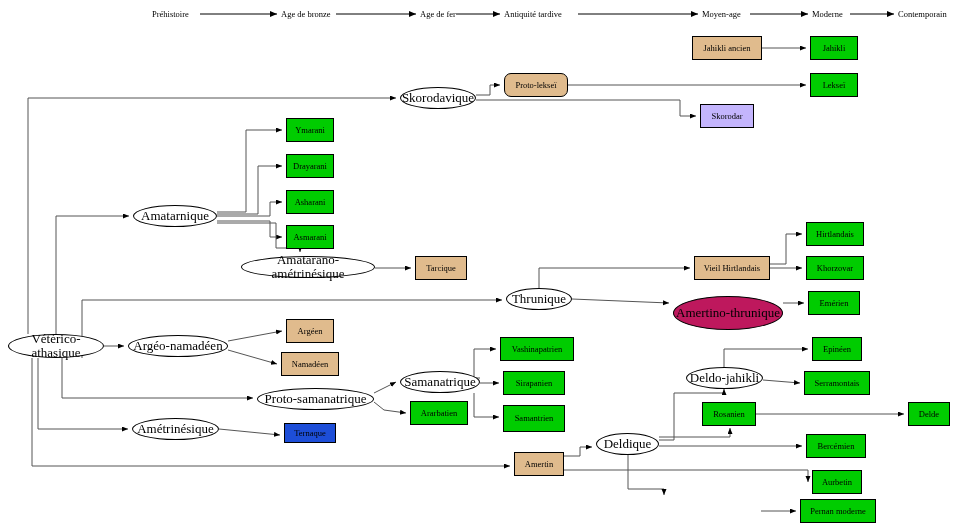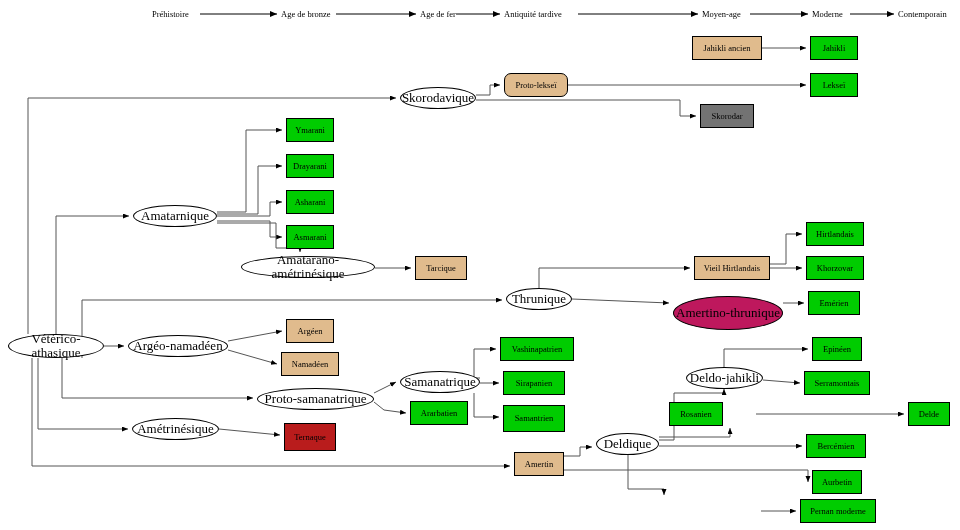--- a/index.html
+++ b/index.html
@@ -123,36 +123,36 @@
       </div>
       <div class="node ell" style="left: 686px; top: 367px; width: 77px; height: 22px; background: rgb(255, 255, 255);">
         <span>Deldo-jahikli</span>
       </div>
       <div class="node box" style="left: 692px; top: 36px; width: 70px; height: 24px; background: rgb(224, 187, 141);">
         <span>Jahikli ancien</span>
       </div>
       <div class="node box" style="left: 504px; top: 73px; width: 64px; height: 24px; background: rgb(224, 187, 141); border-radius: 7px;">
         <span>Proto-lekseï</span>
       </div>
-      <div class="node box" style="left: 700px; top: 104px; width: 54px; height: 24px; background: #737373;">
+      <div class="node box" style="left: 700px; top: 104px; width: 54px; height: 24px; background: #c4b5fd;">
         <span>Skorodar</span>
       </div>
       <div class="node box" style="left: 415px; top: 256px; width: 52px; height: 24px; background: rgb(224, 187, 141);">
         <span>Tarcique</span>
       </div>
       <div class="node box" style="left: 694px; top: 256px; width: 76px; height: 24px; background: rgb(224, 187, 141);">
         <span>Vieil Hirtlandais</span>
       </div>
       <div class="node box" style="left: 286px; top: 319px; width: 48px; height: 24px; background: rgb(224, 187, 141);">
         <span>Argéen</span>
       </div>
       <div class="node box" style="left: 281px; top: 352px; width: 58px; height: 24px; background: rgb(224, 187, 141);">
         <span>Namadéen</span>
       </div>
-      <div class="node box" style="left: 284px; top: 423px; width: 52px; height: 28px; background: #b91c1c;">
+      <div class="node box" style="left: 284px; top: 423px; width: 52px; height: 20px; background: #1d4ed8;">
         <span>Ternaque</span>
       </div>
       <div class="node box" style="left: 514px; top: 452px; width: 50px; height: 24px; background: rgb(224, 187, 141);">
         <span>Amertin</span>
       </div>
       <div class="node box" style="left: 695px; top: 499px; width: 66px; height: 24px; background: rgb(224, 187, 141); margin-top: 41px;">
         <span>Pernan ancien</span>
       </div>
       <div class="node box" style="left: 810px; top: 36px; width: 48px; height: 24px; background: rgb(0, 204, 0);">
         <span>Jahikli</span>
@@ -192,21 +192,21 @@
       </div>
       <div class="node box" style="left: 410px; top: 401px; width: 58px; height: 24px; background: rgb(0, 204, 0);">
         <span>Ararbatien</span>
       </div>
       <div class="node box" style="left: 812px; top: 337px; width: 50px; height: 24px; background: rgb(0, 204, 0);">
         <span>Epinéen</span>
       </div>
       <div class="node box" style="left: 804px; top: 371px; width: 66px; height: 24px; background: rgb(0, 204, 0);">
         <span>Serramontais</span>
       </div>
-      <div class="node box" style="left: 669px; top: 402px; width: 54px; height: 24px; background: rgb(0, 204, 0);">
+      <div class="node box" style="left: 702px; top: 402px; width: 54px; height: 24px; background: rgb(0, 204, 0);">
         <span>Rosanien</span>
       </div>
       <div class="node box" style="left: 908px; top: 402px; width: 42px; height: 24px; background: rgb(0, 204, 0);">
         <span>Delde</span>
       </div>
       <div class="node box" style="left: 806px; top: 434px; width: 60px; height: 24px; background: rgb(0, 204, 0);">
         <span>Bercémien</span>
       </div>
       <div class="node box" style="left: 812px; top: 470px; width: 50px; height: 24px; background: rgb(0, 204, 0);">
         <span>Aurbetin</span>

